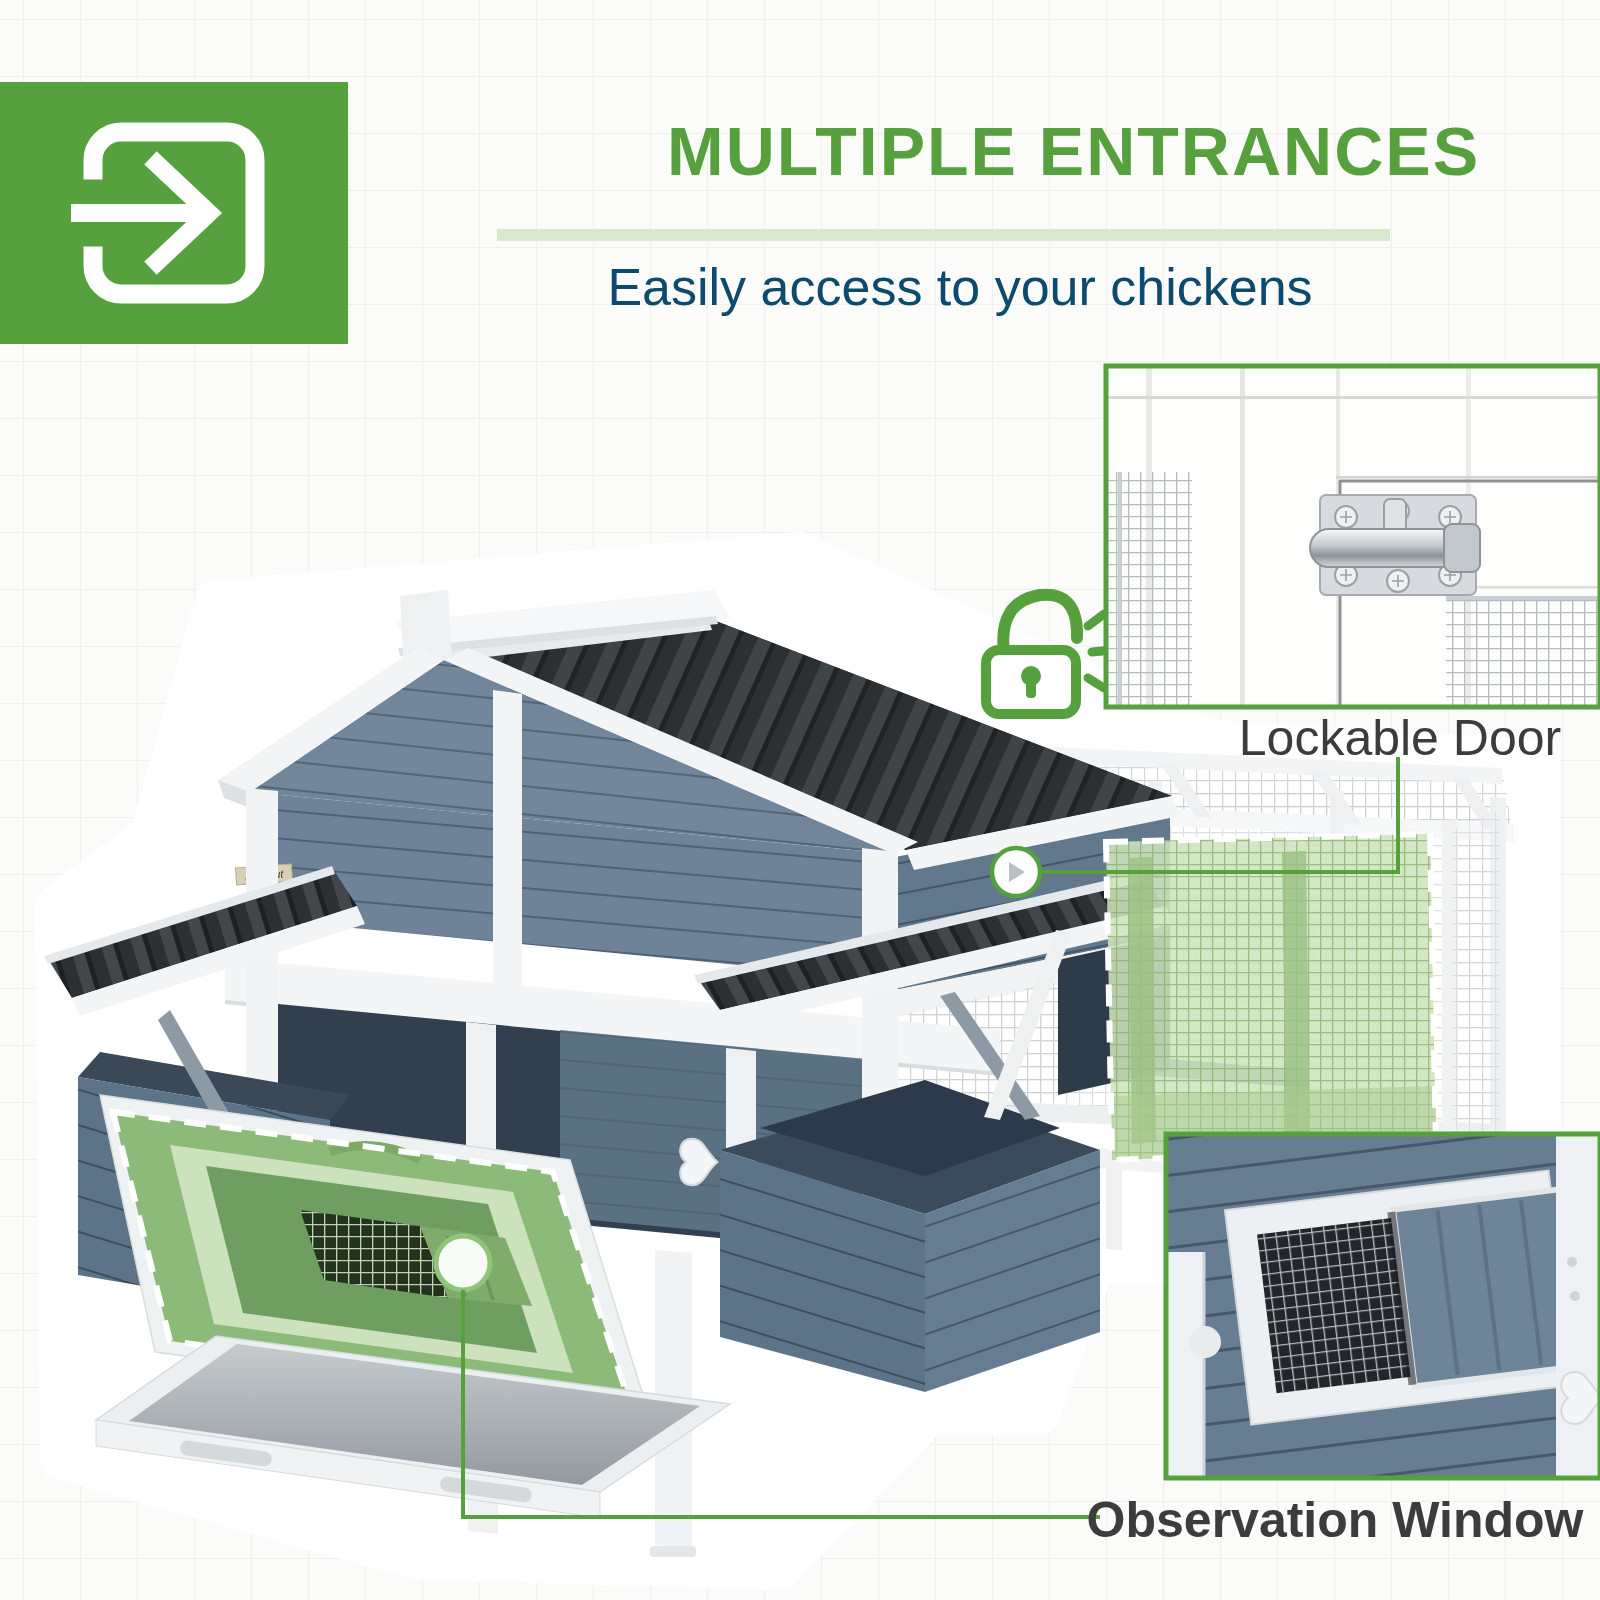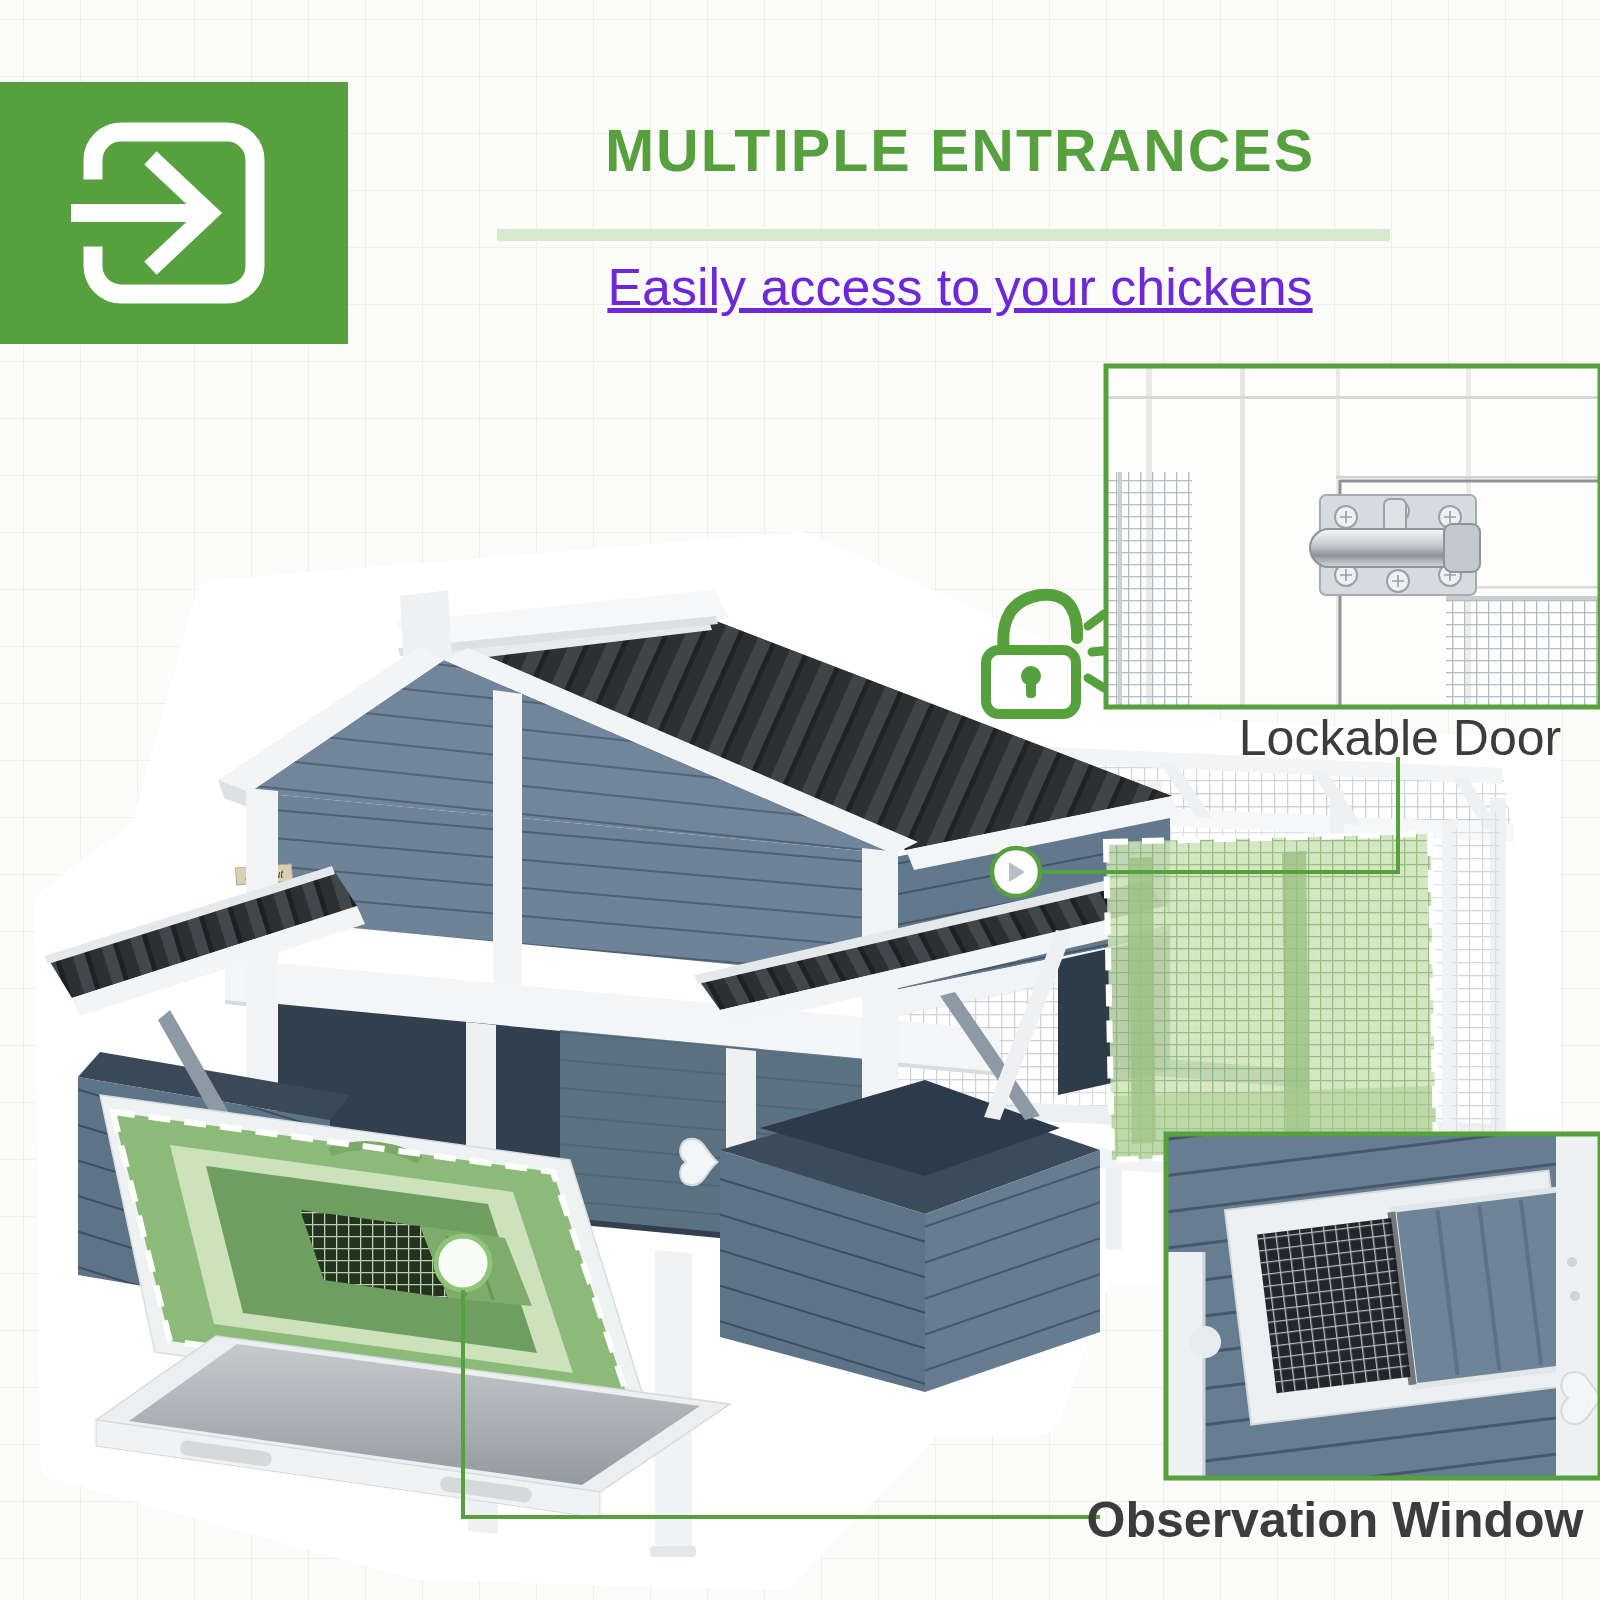--- a/index.html
+++ b/index.html
@@ -15,31 +15,31 @@
   }
   .abs{position:absolute;}
   #entrance-badge{
     left:0;top:82px;width:348px;height:262px;
     background:var(--accent,#57a03e);
     display:flex;align-items:center;justify-content:center;
   }
   #page-title{
     left:440px;top:96px;width:1040px;height:110px;
     color:var(--accent,#57a03e);
-    font-size:59px;font-weight:700;letter-spacing:2px;
-    text-align:center;line-height:110px;white-space:nowrap;
+    font-size:68px;font-weight:700;letter-spacing:2px;
+    text-align:right;line-height:110px;white-space:nowrap;
   }
   #title-underline{
     left:497px;top:229px;width:893px;height:12px;
     background:var(--accent-soft,#d9e9ce);
   }
   #page-subtitle{
     left:440px;top:252px;width:1040px;height:70px;
-    color:#6d28d9;font-size:52px;font-weight:300;
-    text-align:center;line-height:70px;white-space:nowrap;text-decoration:underline;
+    color:#0c4a6e;font-size:52px;font-weight:300;
+    text-align:center;line-height:70px;white-space:nowrap;
   }
   .callout-label{
     color:#3c3c3c;font-size:50px;font-weight:300;
     text-align:center;white-space:nowrap;line-height:56px;
   }
   #lockable-door-label{left:1180px;top:710px;width:440px;height:56px;}
   #observation-window-label{left:1080px;top:1492px;width:510px;height:56px;font-weight:bold;}
   #scene{left:0;top:0;width:1600px;height:1600px;}
 </style>
 </head>

